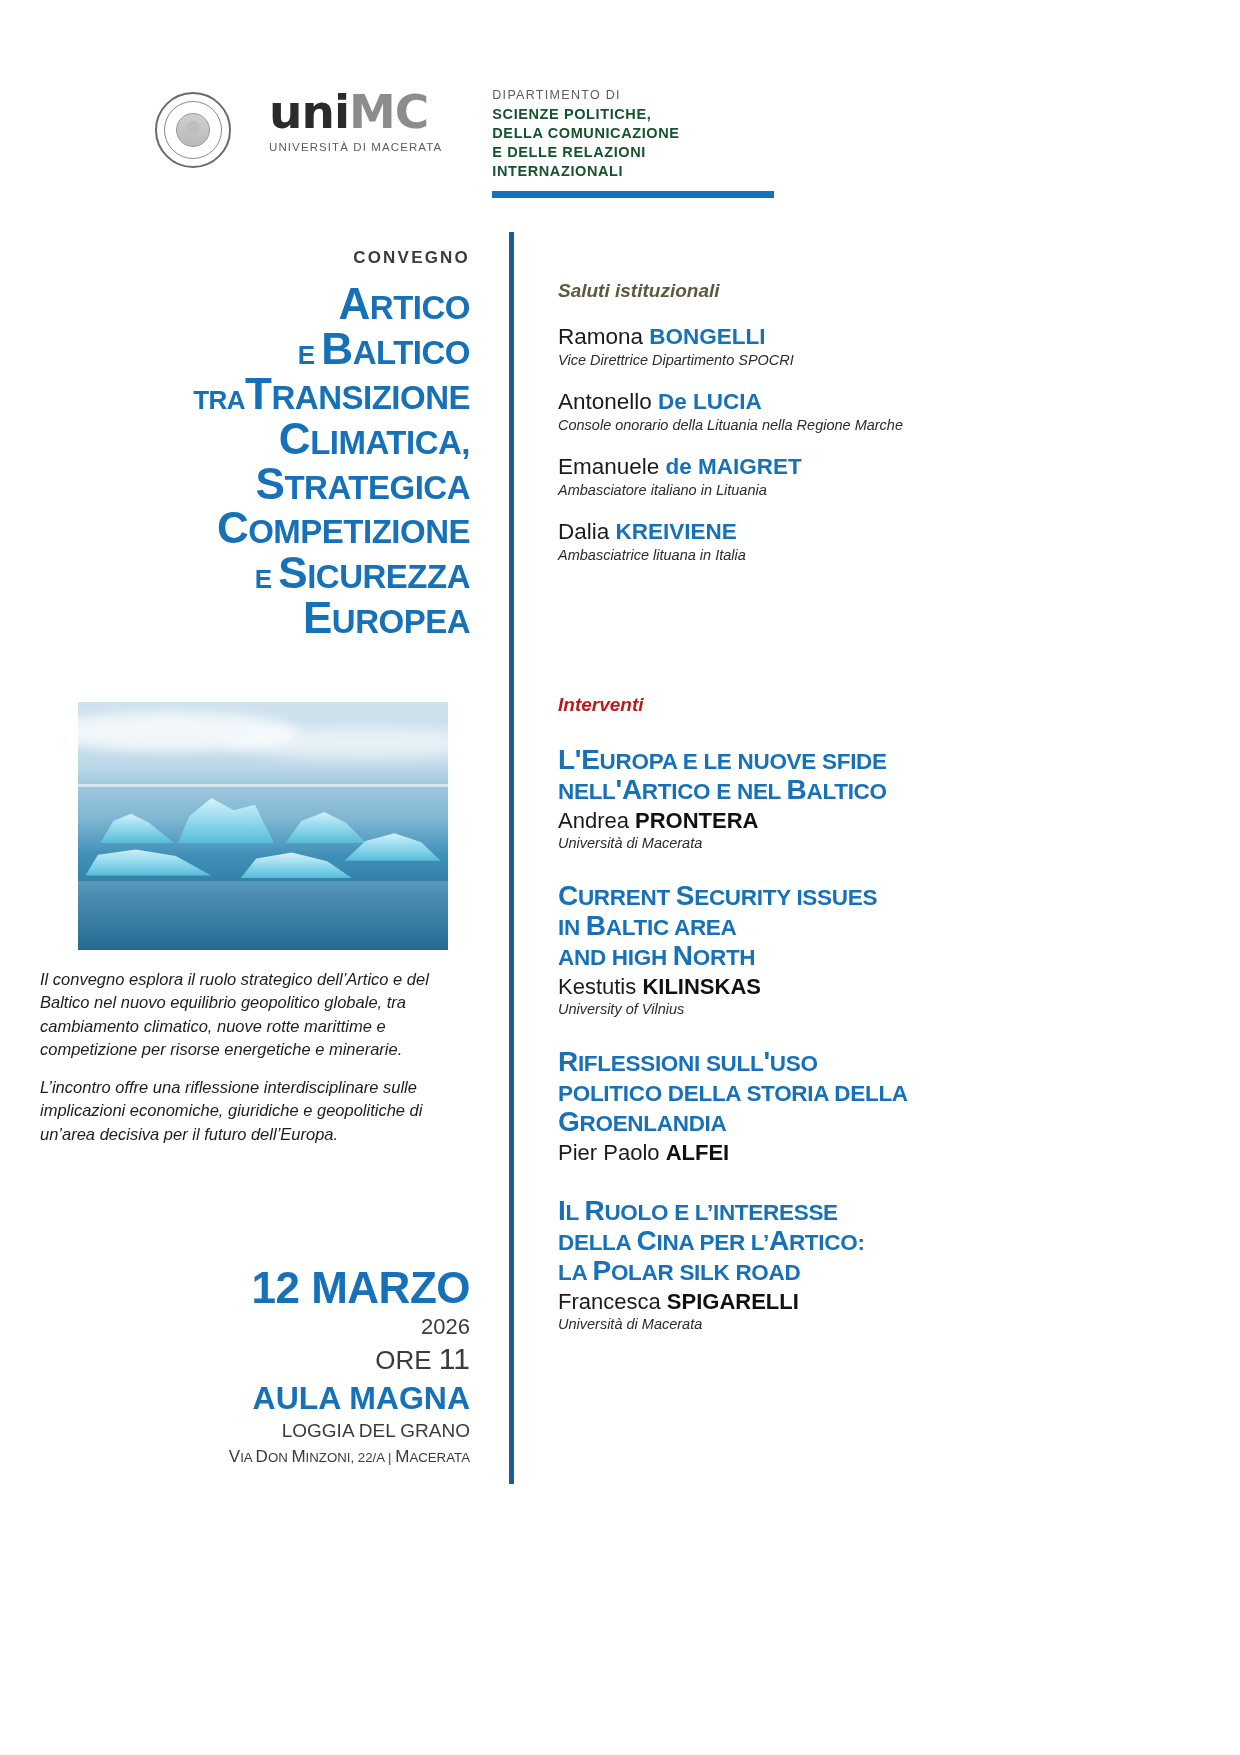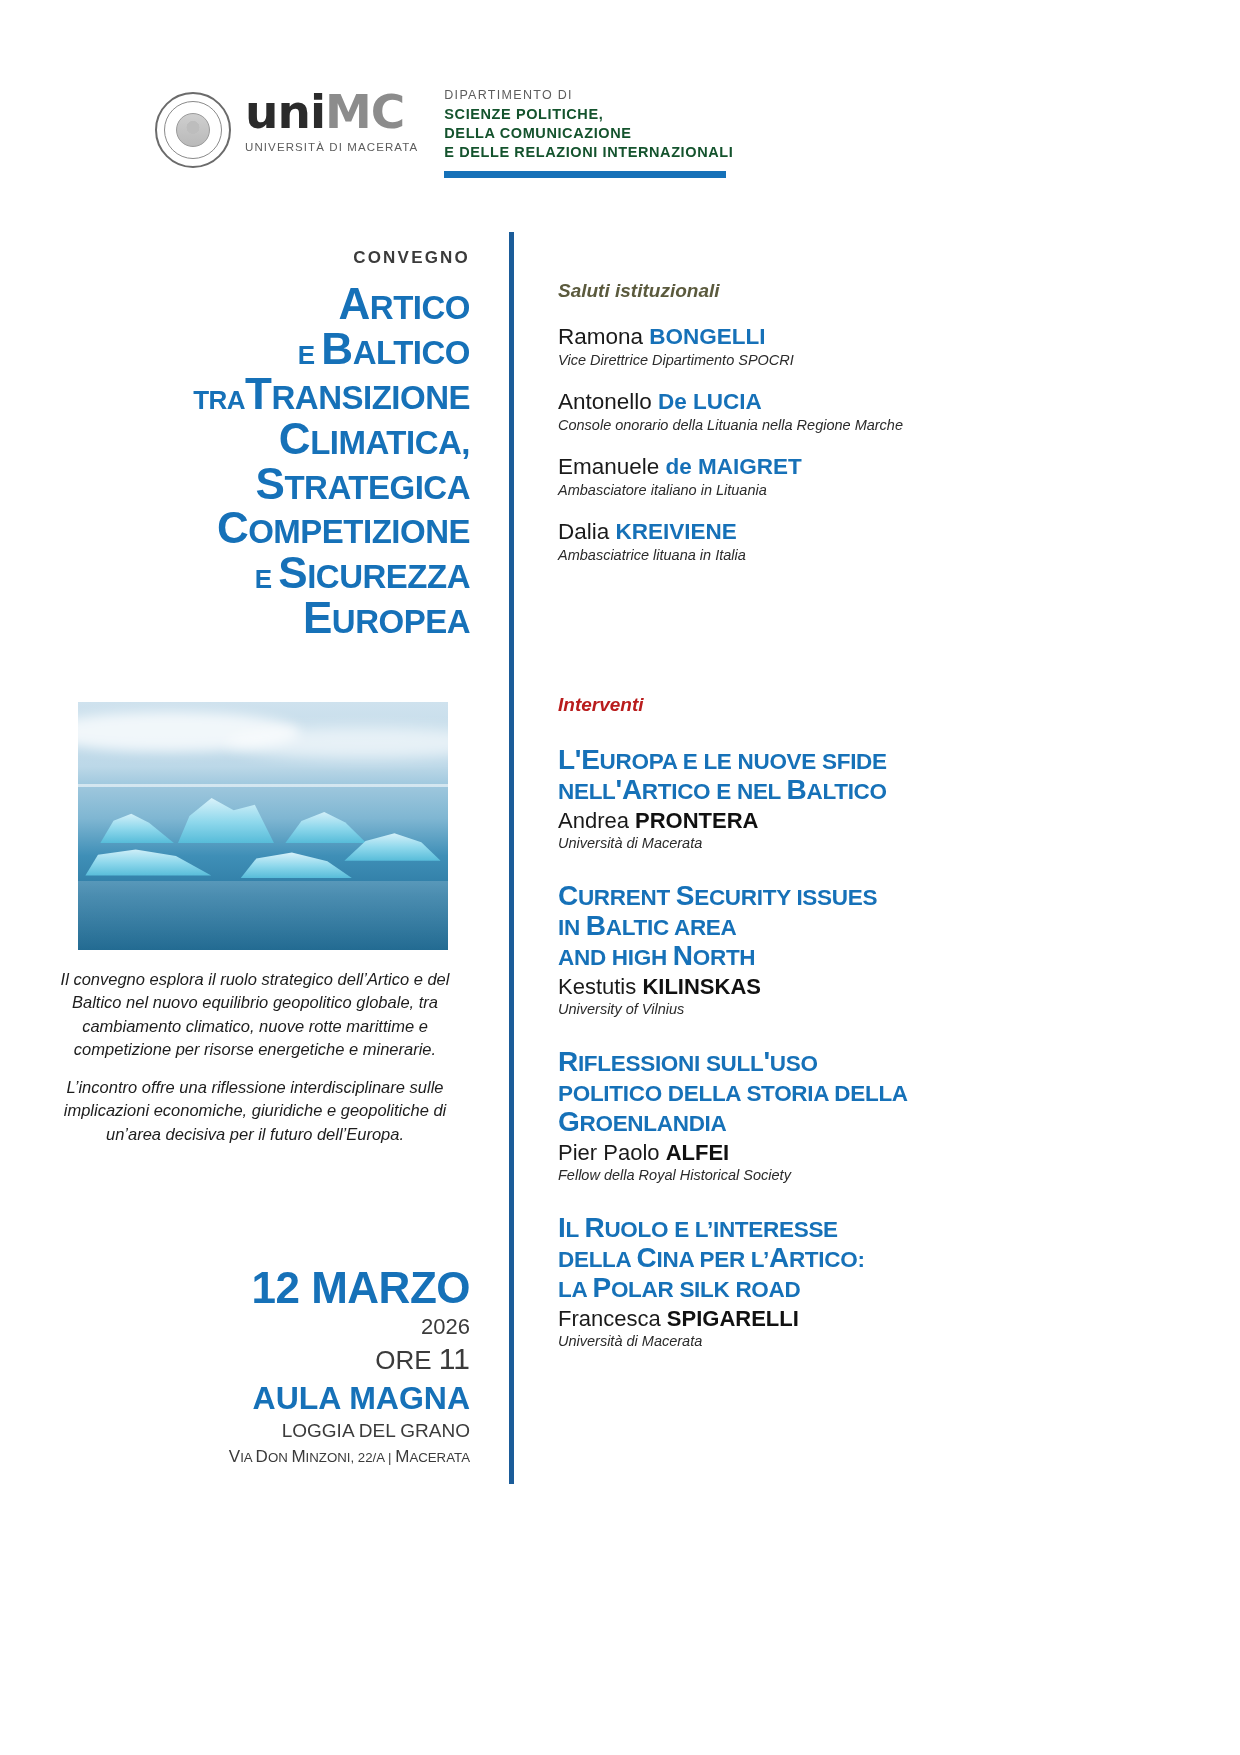--- a/index.html
+++ b/index.html
@@ -18,20 +18,21 @@
 
   
   #header {
     position: absolute;
     left: 155px;
     top: 88px;
     width: 620px;
     height: 110px;
     display: flex;
     align-items: flex-start;
+    gap: 24px;
   }
   #seal {
     width: 72px;
     height: 72px;
     border-radius: 50%;
     border: 2px solid #6b6b6b;
     position: relative;
     flex: none;
     margin-top: 4px;
   }
@@ -187,21 +188,21 @@
   #photo .sheen {
     position: absolute; left: 0; bottom: 0; width: 100%; height: 28%;
     background: linear-gradient(180deg, rgba(255,255,255,.18), rgba(255,255,255,0));
   }
 
   #blurb {
     position: absolute;
     left: 40px;
     top: 968px;
     width: 430px;
-    text-align: center;
+    text-align: left;
     font-style: italic;
     font-size: 16.5px;
     line-height: 1.42;
     color: #1d1d1d;
   }
   #blurb p { margin: 0; }
   #blurb p + p { margin-top: 14px; }
 
   #date-block {
     position: absolute;
@@ -422,21 +423,20 @@
         <div class="speaker"><span>Kestutis </span><b>KILINSKAS</b></div>
         <div class="affil">University of Vilnius</div>
       </div>
       <div class="talk">
         <div class="talk-title">
           <div><span class="cap">R</span><span class="sc">IFLESSIONI SULL</span><span class="cap">'</span><span class="sc">USO</span></div>
           <div><span class="sc">POLITICO DELLA STORIA DELLA</span></div>
           <div><span class="cap">G</span><span class="sc">ROENLANDIA</span></div>
         </div>
         <div class="speaker"><span>Pier Paolo </span><b>ALFEI</b></div>
-        <div class="affil">Fellow della Royal Historical Society</div>
       </div>
       <div class="talk">
         <div class="talk-title">
           <div><span class="cap">I</span><span class="sc">L </span><span class="cap">R</span><span class="sc">UOLO E L’INTERESSE</span></div>
           <div><span class="sc">DELLA </span><span class="cap">C</span><span class="sc">INA PER L’</span><span class="cap">A</span><span class="sc">RTICO:</span></div>
           <div><span class="sc">LA </span><span class="cap">P</span><span class="sc">OLAR SILK ROAD</span></div>
         </div>
         <div class="speaker"><span>Francesca </span><b>SPIGARELLI</b></div>
         <div class="affil">Università di Macerata</div>
       </div>

